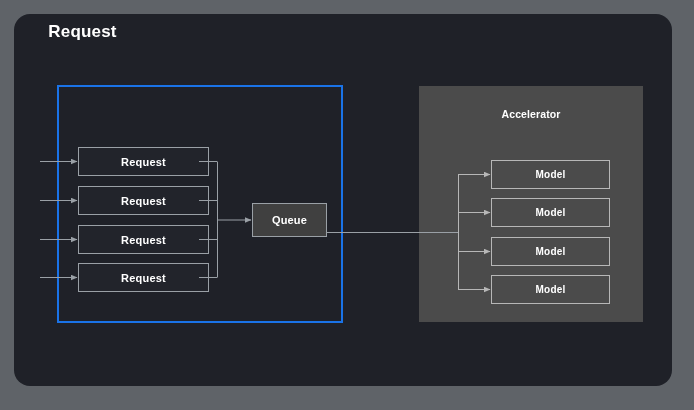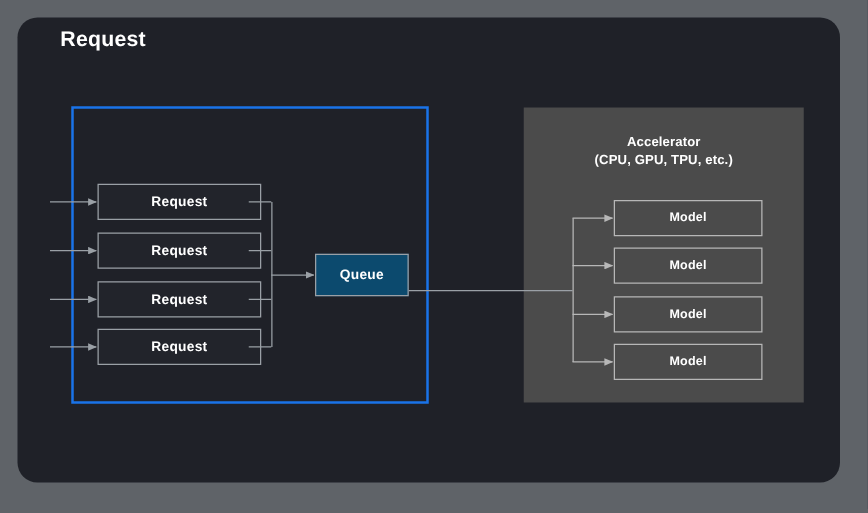--- a/index.html
+++ b/index.html
@@ -80,21 +80,21 @@
 
   
   #queue-box {
     position: absolute;
     left: 252px;
     top: 203px;
     width: 75px;
     height: 34px;
     border: 1px solid #9aa0a6;
     box-sizing: border-box;
-    background: #0c4a6e;
+    background: #404040;
     color: #ffffff;
     font-size: 11px;
     font-weight: bold;
     display: flex;
     align-items: center;
     justify-content: center;
     letter-spacing: 0.2px;
   }
 
   
@@ -156,21 +156,20 @@
 <body>
 
 <div id="stage">
 
   <div id="slide-panel"></div>
 
   <div id="accelerator-group"></div>
 
   <div id="accelerator-title">
     <div>Accelerator</div>
-    <div>(CPU, GPU, TPU, etc.)</div>
   </div>
 
   <div class="model-box" id="model-0">Model</div>
   <div class="model-box" id="model-1">Model</div>
   <div class="model-box" id="model-2">Model</div>
   <div class="model-box" id="model-3">Model</div>
 
   <div id="server-group"></div>
 
   <div id="server-title">Request</div>

